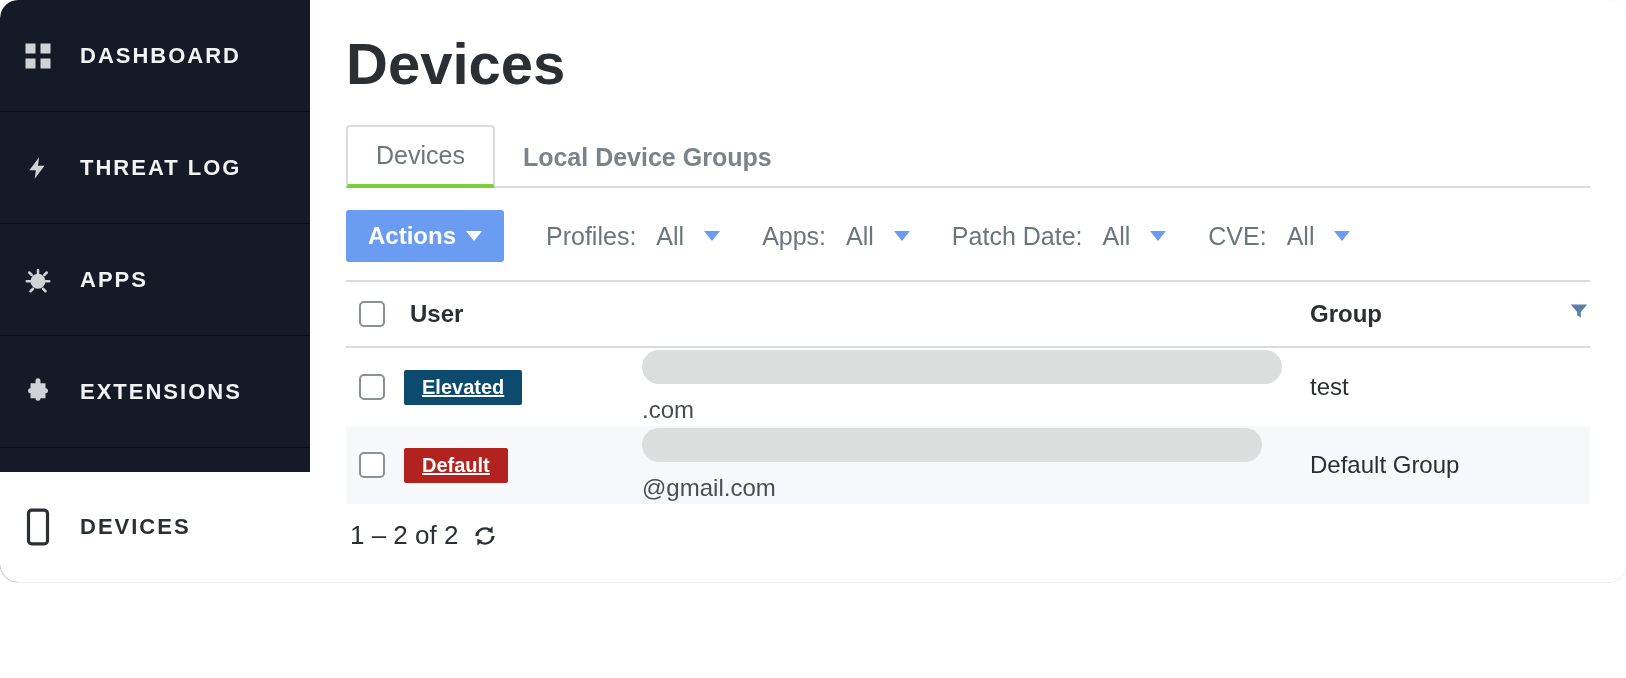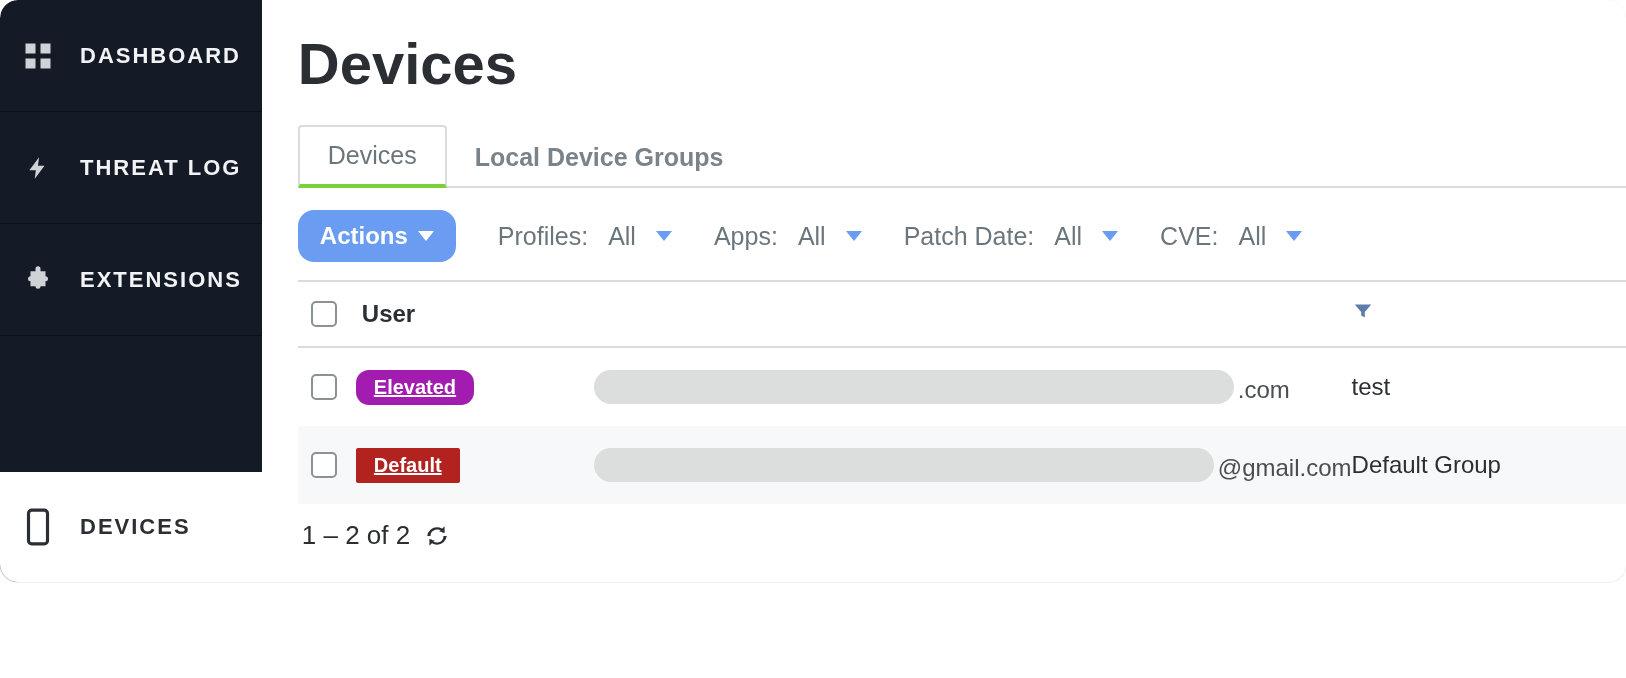--- a/index.html
+++ b/index.html
@@ -20,41 +20,41 @@
   .page-title { font-size: 58px; font-weight: 700; margin-bottom: 28px; color: #2b2f33; }
 
   
   .tabs { display: flex; align-items: flex-end; border-bottom: 2px solid #d8dcdf; margin-bottom: 22px; }
   .tab { padding: 14px 28px; font-size: 25px; color: #7a838a; cursor: pointer; position: relative; }
   .tab.active { color: #6b757c; border: 2px solid #d8dcdf; border-bottom: 4px solid #7bd13a; margin-bottom: -2px; background:#fff; border-radius: 4px 4px 0 0;}
   .tab.inactive { color: #7a838a; font-weight: bold; }
 
   
   .filters { display: flex; align-items: center; gap: 42px; margin-bottom: 18px; flex-wrap: wrap; }
-  .actions-btn { background: #6a9cf2; color: #fff; font-size: 24px; font-weight: 600; padding: 12px 22px; border: none; border-radius: 16px; display:flex; align-items:center; gap:10px; cursor:pointer;}
+  .actions-btn { background: #6a9cf2; color: #fff; font-size: 24px; font-weight: 600; padding: 12px 22px; border: none; border-radius: 3px; display:flex; align-items:center; gap:10px; cursor:pointer;}
   .filter { font-size: 25px; color: #6b757c; display: flex; align-items: center; gap: 20px; cursor: pointer; }
   .chev-down { width:0;height:0;border-left:8px solid transparent;border-right:8px solid transparent;border-top:10px solid #6a9cf2; display:inline-block;}
   .actions-btn .chev-down{border-top-color:#fff;}
 
   
   .table { width: 100%; border-top: 2px solid #d8dcdf; }
   .thead { display: flex; align-items: center; height: 66px; border-bottom: 2px solid #d8dcdf; font-size: 24px; font-weight: 700; color: #2b2f33; }
   .col-check { width: 52px; display:flex; justify-content:center; }
   .col-risk  { width: 232px; display:flex; align-items:center; gap:12px; padding-left:6px;}
   .col-user  { flex: 1; padding-left: 12px; display:flex; align-items:center; }
   .col-group { width: 280px; display:flex; align-items:center; gap:10px; }
   .filter-icon svg { width:22px; height:22px; }
 
   .row { display:flex; align-items:center; height: 78px; font-size: 24px; color:#2b2f33; }
   .row.alt { background:#f7f8f9; }
   .badge { display:inline-block; padding:6px 18px; color:#fff; font-size:20px; text-decoration: underline; font-weight:600; border-radius:2px; cursor:pointer;}
-  .badge.elevated { background:#a21caf;border-radius:13px; }
+  .badge.elevated { background:#0c4a6e; }
   .badge.critical { background:#b2221e; }
   .redact { display:inline-block; height:34px; border-radius:17px; background:#dcdddd; }
-  .user-cell { display:flex; align-items:flex-end; gap:4px; width:100%; padding-left:12px;}
+  .user-cell { display:flex; align-items:flex-start; gap:12px; width:100%; padding-left:12px;flex-direction:column;}
   .user-suffix{ color:#4a4e52; font-size:24px;}
 
   .checkbox { width:26px; height:26px; border:2px solid #8c9196; border-radius:5px; background:#fff; cursor:pointer;}
 
   .pager { display:flex; align-items:center; gap:14px; font-size:26px; color:#2b2f33; margin-top:16px; padding-left:4px;}
   .refresh-icon { cursor:pointer; display:inline-flex;}
 
   
   .app-wrap{position:relative; width:1626px; height:582px; display:flex; border-radius:18px; overflow:hidden; background:#fff; box-shadow:0 0 0 1px #eceef0;}
 </style>
@@ -75,20 +75,29 @@
       </span>
       <span>DASHBOARD</span>
     </div>
     <div class="sidebar-item">
       <span class="icon">
         <svg width="26" height="30" viewBox="0 0 24 24" fill="#cfd3d8">
             <path d="M13 2L4 14h6l-1 8 9-12h-6l1-8z"></path>
           </svg>
       </span>
       <span>THREAT LOG</span>
+    </div>
+    <div class="sidebar-item">
+      <span class="icon">
+        <svg width="30" height="30" viewBox="0 0 24 24" fill="#cfd3d8">
+            <circle cx="12" cy="13" r="6"></circle>
+            <path d="M12 7V4M7 8L5 6M17 8l2-2M6 13H3M18 13h3M8 19l-2 2M16 19l2 2" stroke="#cfd3d8" stroke-width="2" stroke-linecap="round"></path>
+          </svg>
+      </span>
+      <span>APPS</span>
     </div>
     <div class="sidebar-item">
       <span class="icon">
         <svg width="30" height="30" viewBox="0 0 24 24" fill="#cfd3d8">
             <path d="M10 3a2 2 0 014 0v2h4v4a2 2 0 010 4v4h-4a2 2 0 01-4 0H6v-4a2 2 0 010-4V5h4V3z"></path>
           </svg>
       </span>
       <span>EXTENSIONS</span>
     </div>
   </nav>
@@ -143,20 +152,21 @@
 
     <div class="table">
       <div class="thead">
         <div class="col-check">
           <div class="checkbox"></div>
         </div>
         <div class="col-user">
           <span>User</span>
         </div>
         <div class="col-group">
+          <span style="flex:1">Group</span>
           <span class="filter-icon">
             <svg viewBox="0 0 24 24" fill="#5e7ea9">
                 <path d="M3 5h18l-7 8v6l-4-2v-4L3 5z"></path>
               </svg>
           </span>
         </div>
       </div>
 
       <div class="row">
         <div class="col-check">

